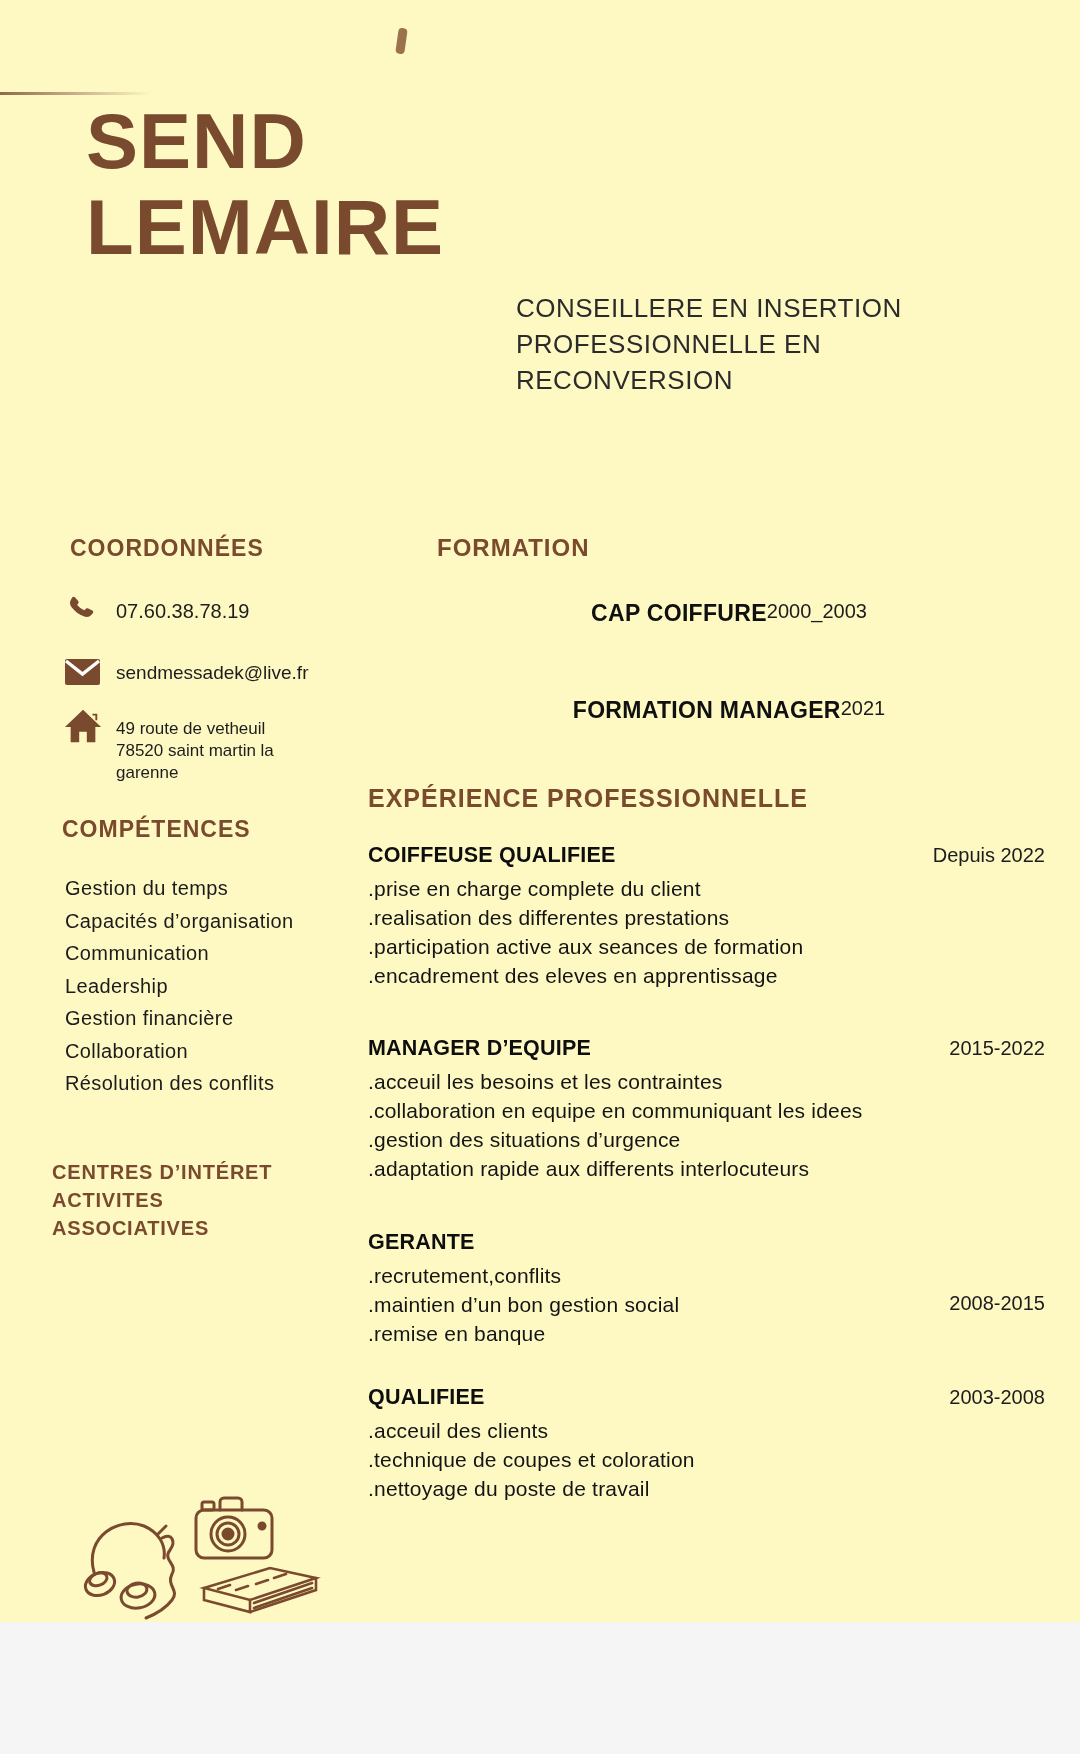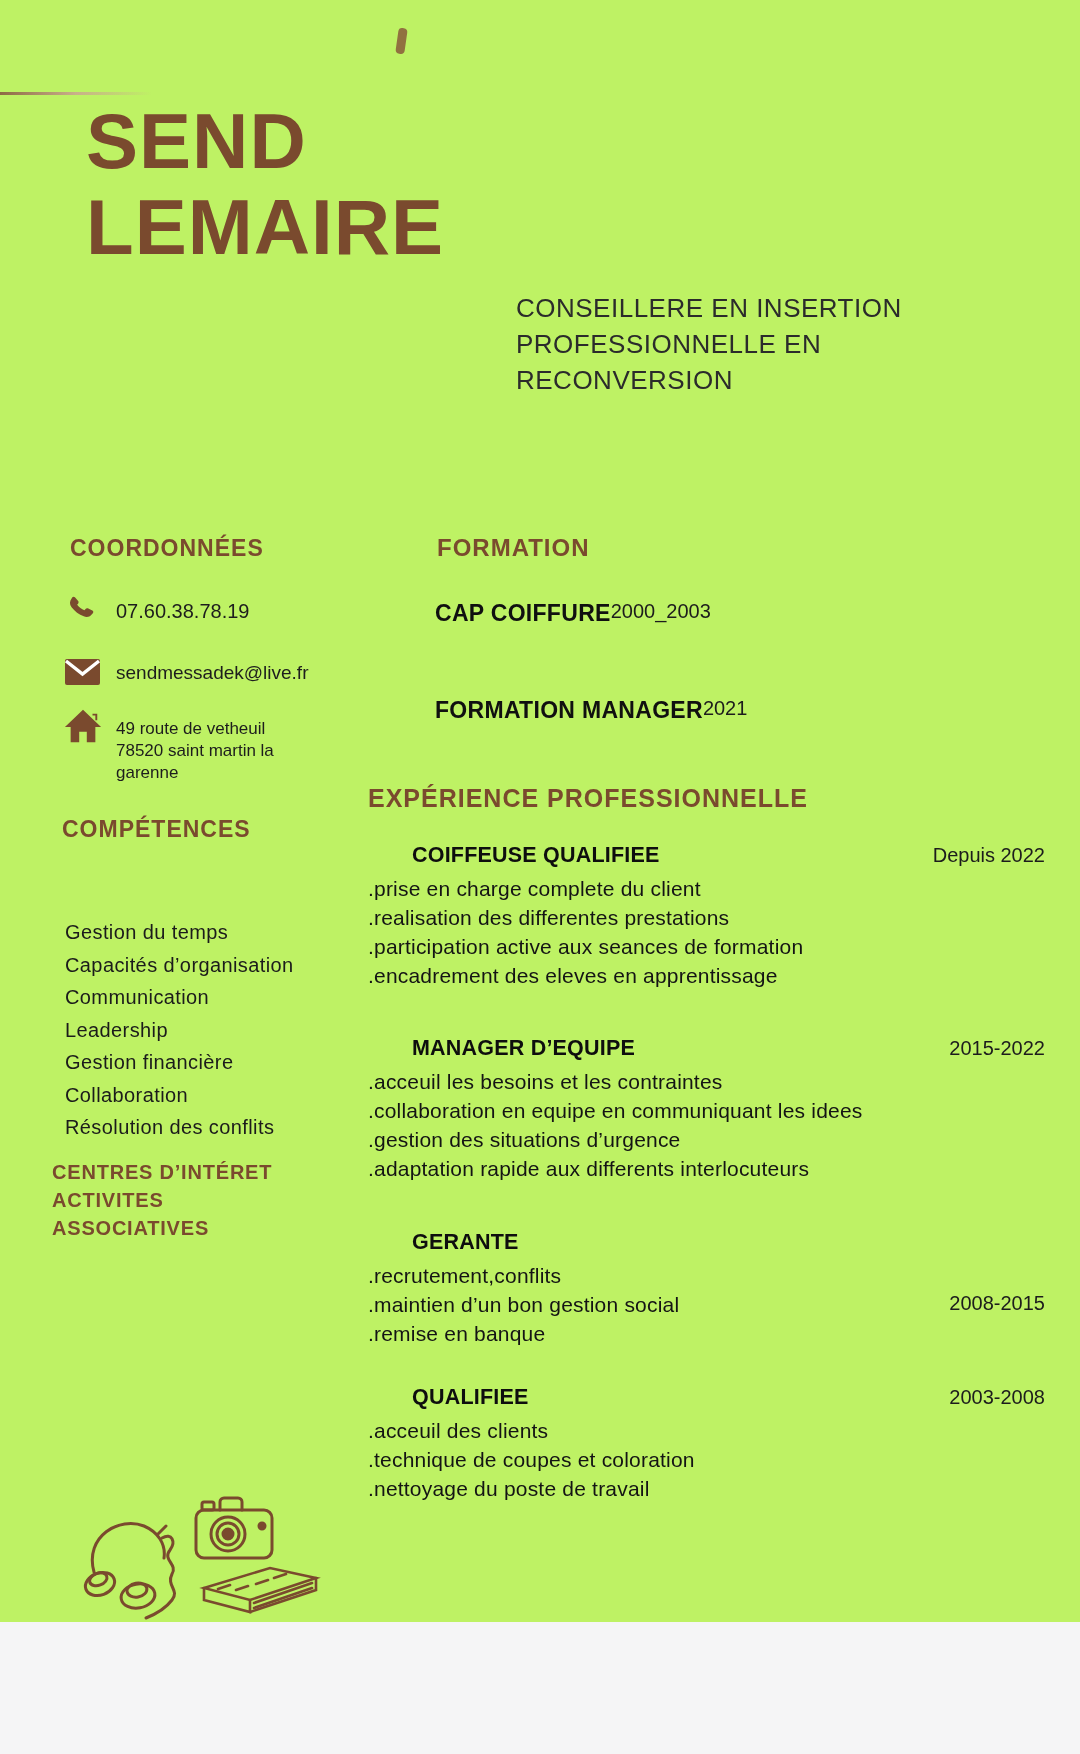--- a/index.html
+++ b/index.html
@@ -1,19 +1,19 @@
 <!DOCTYPE html>
 <html><head>
 <meta charset="utf-8">
 <style>
   html,body{margin:0;padding:0;background:#ffffff;}
   #page{
     position:relative;
     width:1080px;height:1754px;
-    background:#bef264;
+    background:#fef9c3;
     overflow:hidden;
     font-family:"Liberation Sans", sans-serif;
     color:#1f1f1f;
   }
   .abs{position:absolute;}
 
   
   #top-line{left:0;top:92px;width:152px;height:3px;
     background:linear-gradient(to right,#8d6a44,#c9b08a,rgba(201,176,138,0));}
   #ink-mark{left:397px;top:28px;width:9px;height:26px;background:#8a5a3a;
@@ -40,36 +40,36 @@
   #row-phone .txt{left:52px;top:6px;font-size:20px;color:#1d1d1d;}
   #row-email{left:64px;top:658px;}
   #row-email .txt{left:52px;top:4px;font-size:19px;color:#1d1d1d;}
   #row-home{left:64px;top:708px;}
   #row-home .txt{left:52px;top:10px;font-size:17px;line-height:22px;color:#1d1d1d;}
   .contact-row{width:300px;height:40px;}
   .contact-row .txt{position:absolute;white-space:nowrap;}
 
   
   #skills{left:65px;top:872px;font-size:20px;line-height:32.5px;color:#1b1b1b;
-    letter-spacing:.4px;margin-top:44px;}
-
-  
-  .f-entry{left:435px;right:57px;display:flex;justify-content:flex-start;align-items:flex-start;}
+    letter-spacing:.4px;}
+
+  
+  .f-entry{left:435px;right:57px;display:flex;justify-content:center;align-items:flex-start;}
   #f-entry-0{top:600px;}
   #f-entry-1{top:697px;}
   .f-title{font-size:23px;font-weight:800;color:#101010;letter-spacing:.3px;}
   .f-date{font-size:20px;color:#1c1c1c;}
 
   
   .x-entry{left:368px;right:35px;}
   #x-entry-0{top:843px;}
   #x-entry-1{top:1036px;}
   #x-entry-2{top:1230px;}
   #x-entry-3{top:1385px;}
-  .x-title{font-size:21.5px;font-weight:800;color:#0e0e0e;letter-spacing:.2px;margin-left:44px;}
+  .x-title{font-size:21.5px;font-weight:800;color:#0e0e0e;letter-spacing:.2px;}
   .x-date{position:absolute;right:0;top:1px;font-size:20px;color:#1c1c1c;}
   #x-entry-2 .x-date{top:62px;}
   .x-bullets{margin-top:6px;font-size:21px;line-height:29px;color:#141414;
     letter-spacing:.2px;}
 
   
   #interest-icons{left:78px;top:1492px;width:260px;height:140px;}
   #icon-headphones{position:absolute;left:0;top:20px;}
   #icon-camera{position:absolute;left:112px;top:0;}
   #icon-book{position:absolute;left:118px;top:70px;}

